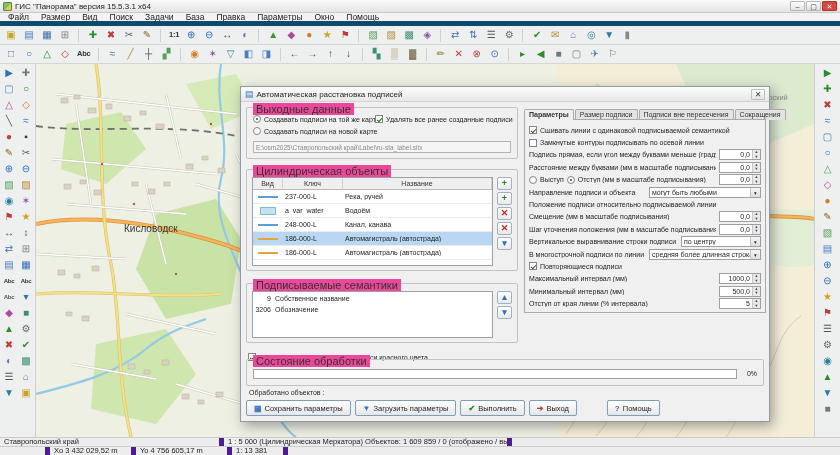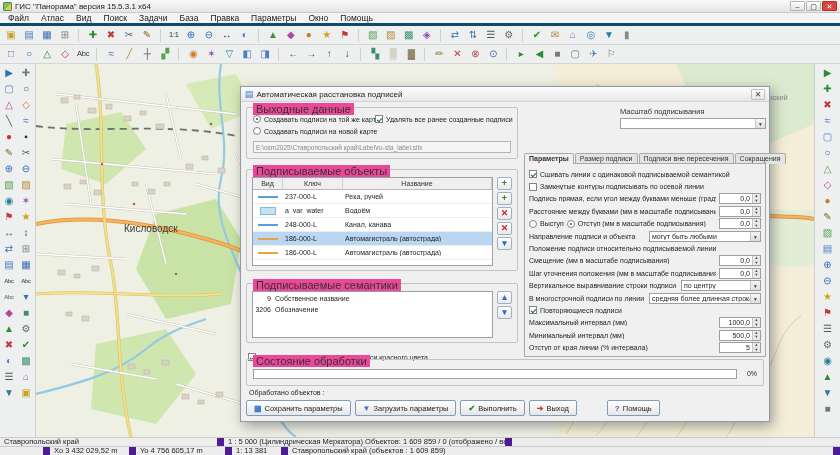--- a/index.html
+++ b/index.html
@@ -6,40 +6,40 @@
   html,body{width:840px;height:455px;overflow:hidden}
   body{font-family:"Liberation Sans",sans-serif;background:#d4d0c8;color:#1e1e1e}
   .app{position:relative;width:840px;height:455px;overflow:hidden;background:#ececec}
 
   
   .titlebar{height:13px;background:linear-gradient(#fafafa,#e4e4e4);border-bottom:1px solid #c9c9c9;display:flex;align-items:center;padding:0 3px;font-size:8px;color:#222}
   .appicon{width:9px;height:9px;margin-right:3px;border-radius:1px;background:linear-gradient(135deg,#7ec16a 50%,#e8c94a 50%);border:1px solid #5a8a46;flex:none}
   .wbtns{margin-left:auto;display:flex;gap:1px}
   .wb{width:15px;height:10px;font-size:7px;line-height:9px;text-align:center;border:1px solid #b5b5b5;background:linear-gradient(#fff,#e2e2e2);color:#333;border-radius:1px}
   .wb.close{background:#d8483e;color:#fff;border-color:#b03428}
-  .menubar{height:13px;background:#f3f3f3;border-bottom:3px solid #0c4a6e;display:flex;align-items:center;font-size:8.5px;color:#222;padding-left:2px}
+  .menubar{height:13px;background:#f3f3f3;border-bottom:5px solid #0c4a6e;display:flex;align-items:center;font-size:8.5px;color:#222;padding-left:2px}
   .menubar span{padding:0 6px;height:100%;display:flex;align-items:center}
   .toolbar{height:19px;background:#eef0ef;border-bottom:1px solid #d6d6d6;display:flex;align-items:center;padding:0 2px;overflow:hidden}
   .ticon{width:18px;height:16px;font-size:10px;line-height:16px;text-align:center;flex:none;border-radius:2px}
-  .ticon.wide{width:auto;padding:0 3px;font-size:7.5px;font-weight:normal;letter-spacing:-0.2px}
+  .ticon.wide{width:auto;padding:0 3px;font-size:7.5px;font-weight:bold;letter-spacing:-0.2px}
   .tsep{width:4px;height:13px;border-left:1px solid #d0d0d0;margin:0 2px 0 4px;flex:none}
 
   
   .main{position:absolute;top:64px;left:0;right:0;bottom:18px;display:flex}
   .leftbar{width:36px;background:#eef0ef;border-right:1px solid #cfcfcf;display:grid;grid-template-columns:repeat(2,17px);grid-auto-rows:16px;justify-content:center;padding-top:1px;overflow:hidden}
   .leftbar .ticon{width:17px}
   .leftbar .ticon.wide{font-size:6px;padding:0 1px}
   .rightbar{width:26px;background:#eef0ef;border-left:1px solid #cfcfcf;display:flex;flex-direction:column;align-items:center;padding-top:1px;overflow:hidden}
   .map{flex:1;position:relative;overflow:hidden;background:#eef0e4}
   .map svg{position:absolute;inset:0}
 
   
   .sb{position:absolute;left:0;right:0;height:9px;background:#ededed;border-top:1px solid #cccccc;display:flex;font-size:7.5px;line-height:8px;align-items:center;color:#222;white-space:nowrap}
   .sb1{bottom:9px}.sb2{bottom:0}
-  .seg{padding:0 4px;border-right:7px solid #4c1d95;height:100%;display:flex;align-items:center;overflow:hidden;flex:none}
+  .seg{padding:0 4px;border-right:5px solid #4c1d95;height:100%;display:flex;align-items:center;overflow:hidden;flex:none}
   .seg.fill{flex:1}
 
   
   .dialog{position:absolute;left:240px;top:86px;width:530px;height:336px;background:#f0f0f0;border:1px solid #8e9aa6;box-shadow:3px 4px 12px rgba(0,0,0,.35);z-index:20;font-size:7.5px}
   .dlg-title{height:15px;background:linear-gradient(#fdfdfd,#e7e7e7);border-bottom:1px solid #d2d2d2;display:flex;align-items:center;padding:0 4px;font-size:8px;gap:3px}
   .dlg-title .dico{color:#3a76c4;font-size:9px}
   .dlg-close{margin-left:auto;width:14px;height:11px;text-align:center;line-height:10px;font-size:8px;color:#444;border:1px solid #c0c0c0;background:linear-gradient(#fff,#e4e4e4);border-radius:1px}
   .grp{position:relative;border:1px solid #c3c3c3;border-radius:2px}
   .grp>.cap{position:absolute;top:-5px;left:6px;background:#ec4899;padding:0 3px;font-size:11px;color:#333;white-space:nowrap}
   .col-l{position:absolute;left:5px;top:20px;width:272px}
@@ -116,21 +116,21 @@
     <span>ГИС "Панорама" версия 15.5.3.1 x64</span>
     <span class="wbtns">
       <span class="wb">–</span>
       <span class="wb">▢</span>
       <span class="wb close">✕</span>
     </span>
   </div>
 
   <div class="menubar">
     <span>Файл</span>
-    <span>Атлас</span>
+    <span>Размер</span>
     <span>Вид</span>
     <span>Поиск</span>
     <span>Задачи</span>
     <span>База</span>
     <span>Правка</span>
     <span>Параметры</span>
     <span>Окно</span>
     <span>Помощь</span>
   </div>
 
@@ -417,21 +417,21 @@
           <span class="lbl">Удалять все ранее созданные подписи</span>
         </div>
         <div class="out-r2">
           <span class="rd"></span>
           <span class="lbl">Создавать подписи на новой карте</span>
         </div>
         <div class="out-path">E:\osm2025\Ставропольский край\Label\ru-sta_label.sitx</div>
       </div>
 
       <div class="grp grp-obj">
-        <span class="cap">Подписываемые объекты</span>
+        <span class="cap">Цилиндрическая объекты</span>
         <div class="objtbl">
           <div class="thr">
             <span class="th c-vid">Вид</span>
             <span class="th c-key">Ключ</span>
             <span class="th c-name">Название</span>
           </div>
           <div class="objrow">
             <span class="c-vid">
                 <i class="sw sw-line" style="background: rgb(90, 160, 216);"></i>
               </span>
@@ -494,27 +494,20 @@
           </div>
       </div>
 
       <div class="cb-red">
         <span class="cb on"></span>
         <span class="lbl">Создавать неразмещенные подписи красного цвета</span>
       </div>
     </div>
 
     <div class="col-r">
-      <div class="scale-blk">
-        <span class="scale-lbl">Масштаб подписывания</span>
-        <div class="combo scale-combo">
-          <span class="cv"></span>
-          <span class="ca">▾</span>
-        </div>
-      </div>
 
       <div class="tabbar">
         <span class="tab active">Параметры</span>
         <span class="tab">Размер подписи</span>
         <span class="tab">Подписи вне пересечения</span>
         <span class="tab">Сокращения</span>
       </div>
 
       <div class="tabpanel">
         <div class="prow">
@@ -672,16 +665,15 @@
 
   <div class="sb sb1">
     <span class="seg" style="width:224px">Ставропольский край</span>
     <span class="seg" style="width:288px">1 : 5 000 (Цилиндрическая Меркатора) Объектов: 1 609 859 / 0 (отображено / выделено)</span>
   </div>
   <div class="sb sb2">
     <span class="seg" style="width:50px"></span>
     <span class="seg" style="width:86px">Xo 3 432 029,52 m</span>
     <span class="seg" style="width:96px">Yo 4 756 605,17 m</span>
     <span class="seg" style="width:56px">1: 13 381</span>
-    <span class="seg fill">Ставропольский край   (объектов : 1 609 859)</span>
   </div>
 
 </div>
 
 </body></html>

